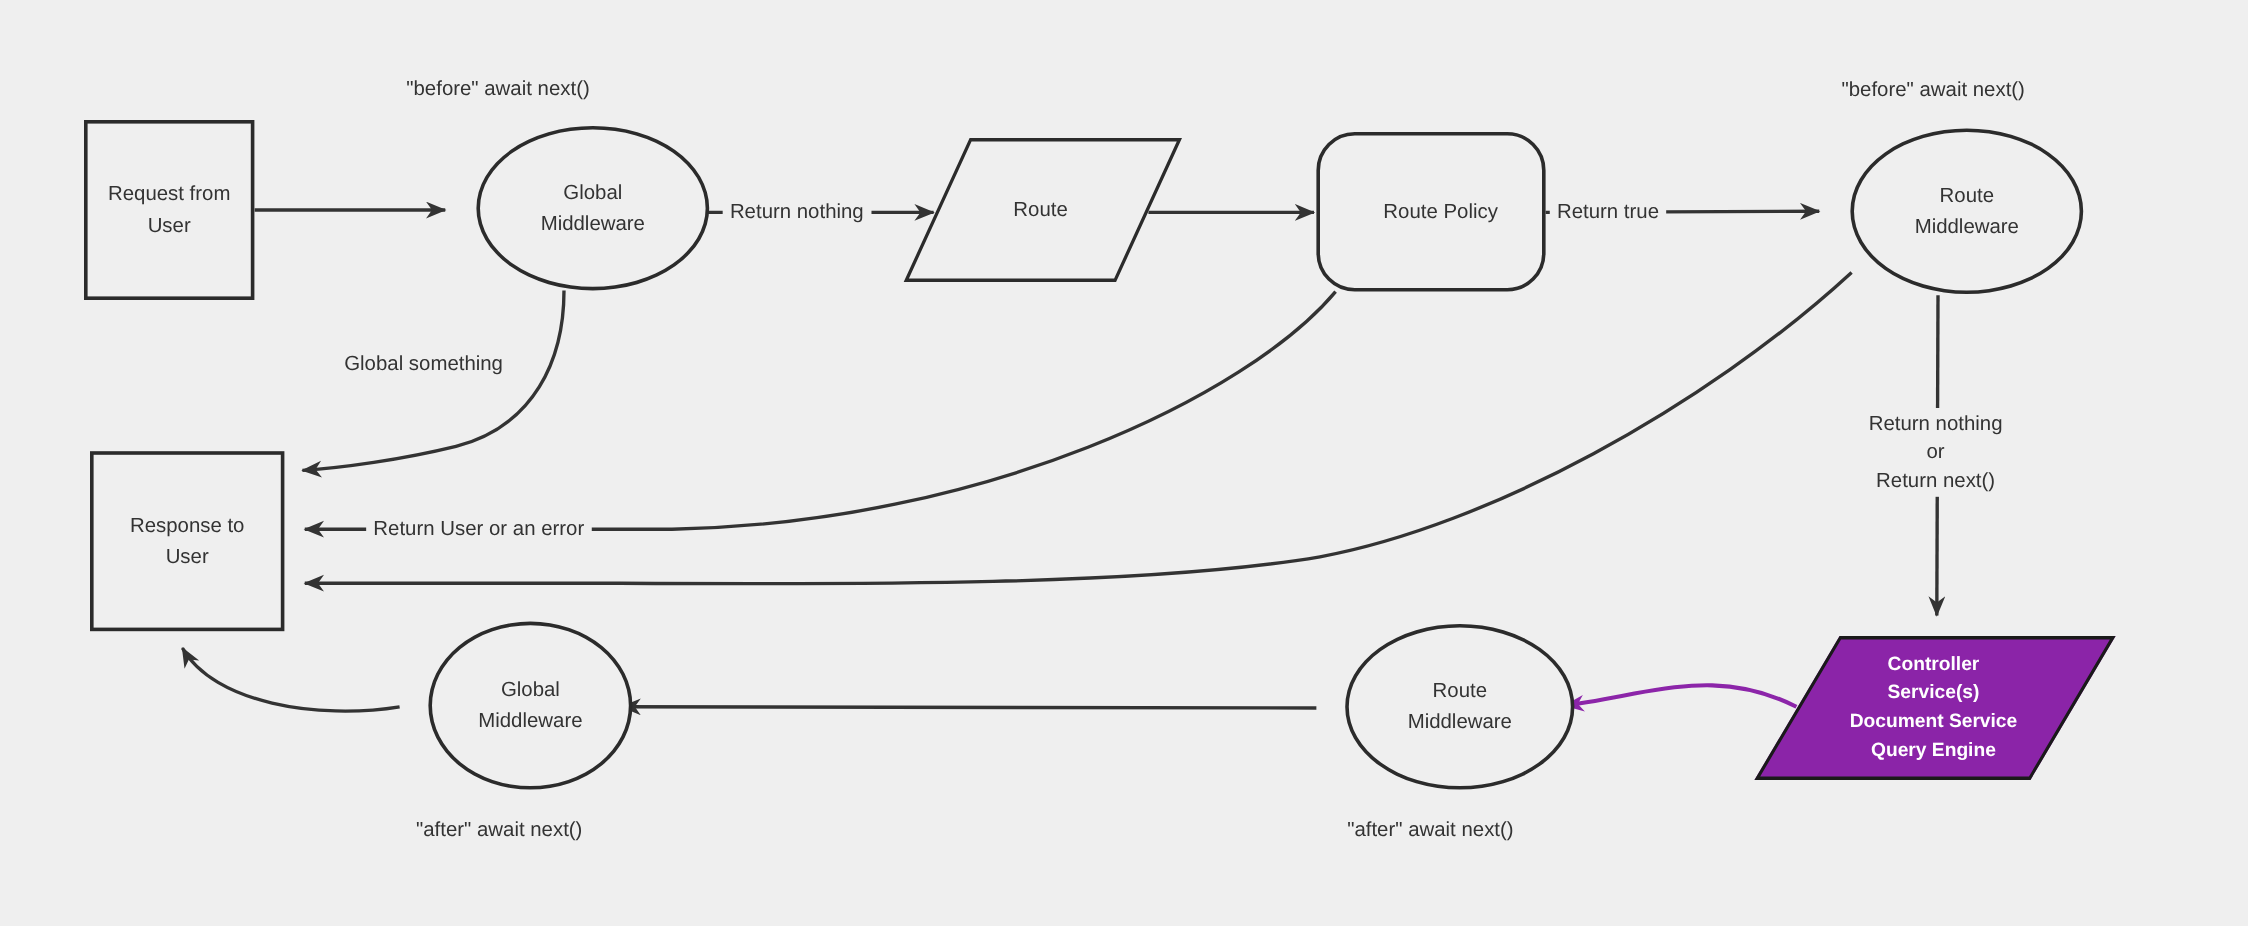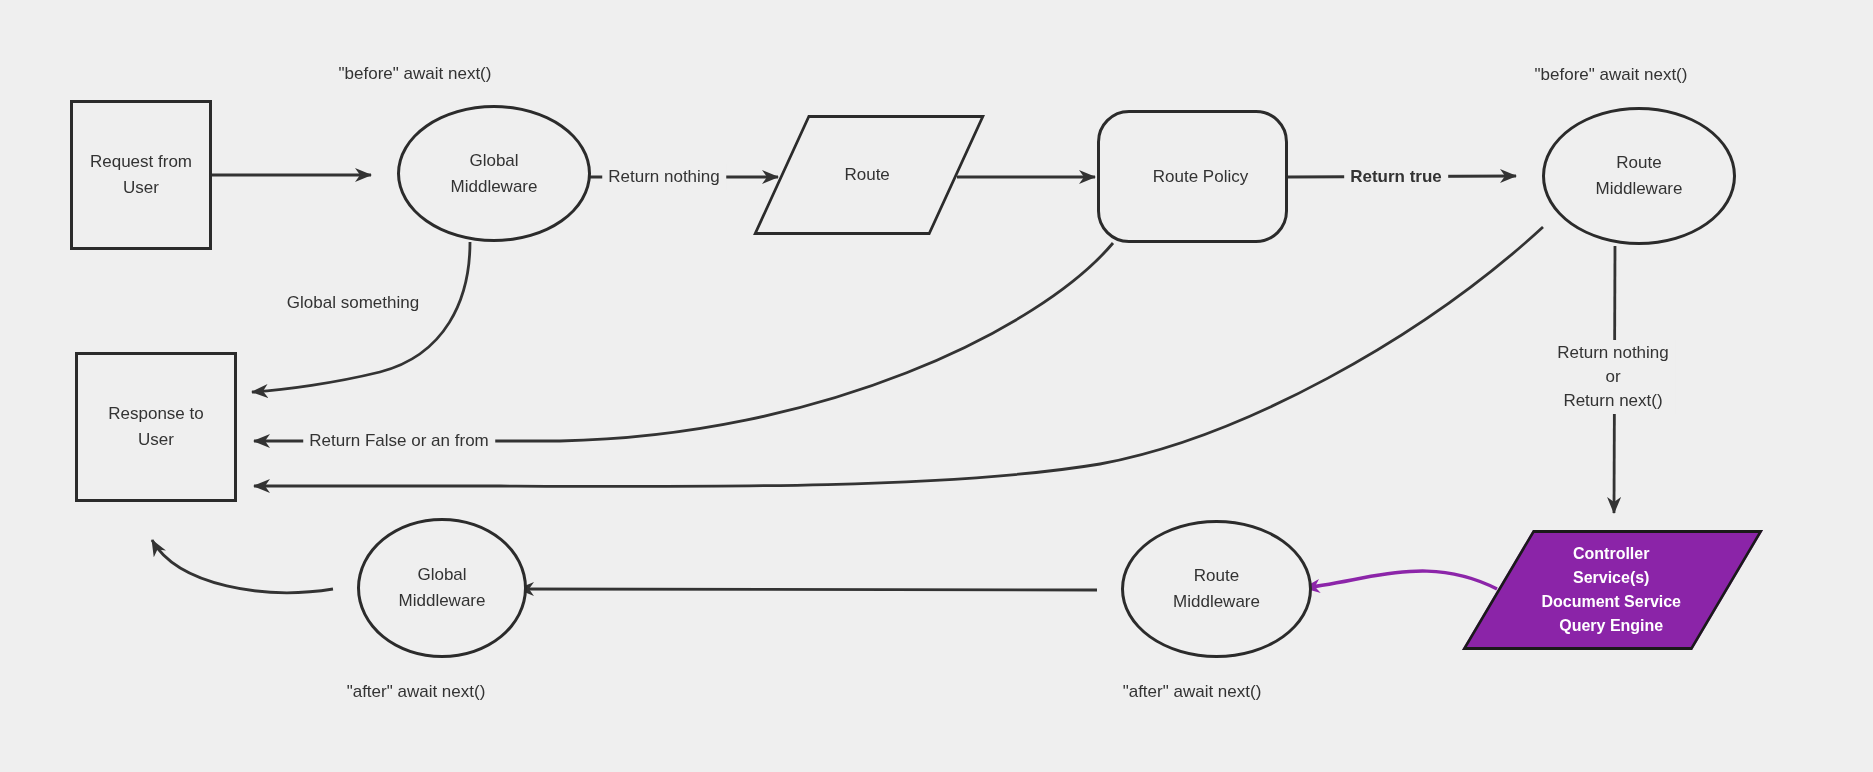--- a/index.html
+++ b/index.html
@@ -102,40 +102,40 @@
 
   <div class="node pgram pgram-controller" style="left:1533px;top:530px;width:230px;height:120px;">
     <div class="unskew">
       <span>Controller
 Service(s)
 Document Service
 Query Engine</span>
     </div>
   </div>
 
-  <div class="node" style="left:75px;top:352px;width:162px;height:150px;">
+  <div class="node" style="left:75px;top:376px;width:162px;height:150px;">
     <span>Response to
 User</span>
   </div>
 
   <div class="node ell" style="left:1097px;top:520px;width:191px;height:138px;">
     <span>Route
 Middleware</span>
   </div>
 
   <div class="node ell" style="left:333px;top:518px;width:170px;height:140px;">
     <span>Global
 Middleware</span>
   </div>
 
   <div class="elbl" style="left:415px;top:74px;">"before" await next()</div>
   <div class="elbl" style="left:1611px;top:75px;">"before" await next()</div>
   <div class="elbl" style="left:664px;top:177px;">Return nothing</div>
-  <div class="elbl" style="left:1396px;top:177px;font-weight:bold;">Return true</div>
+  <div class="elbl" style="left:1340px;top:177px;">Return true</div>
   <div class="elbl" style="left:353px;top:303px;">Global something</div>
-  <div class="elbl" style="left:399px;top:441px;">Return False or an from</div>
+  <div class="elbl" style="left:399px;top:441px;">Return User or an error</div>
   <div class="elbl multi" style="left:1613px;top:377px;">Return nothing
 or
 Return next()</div>
   <div class="elbl" style="left:416px;top:692px;">"after" await next()</div>
   <div class="elbl" style="left:1192px;top:692px;">"after" await next()</div>
 
 </div>
 
 </body></html>

